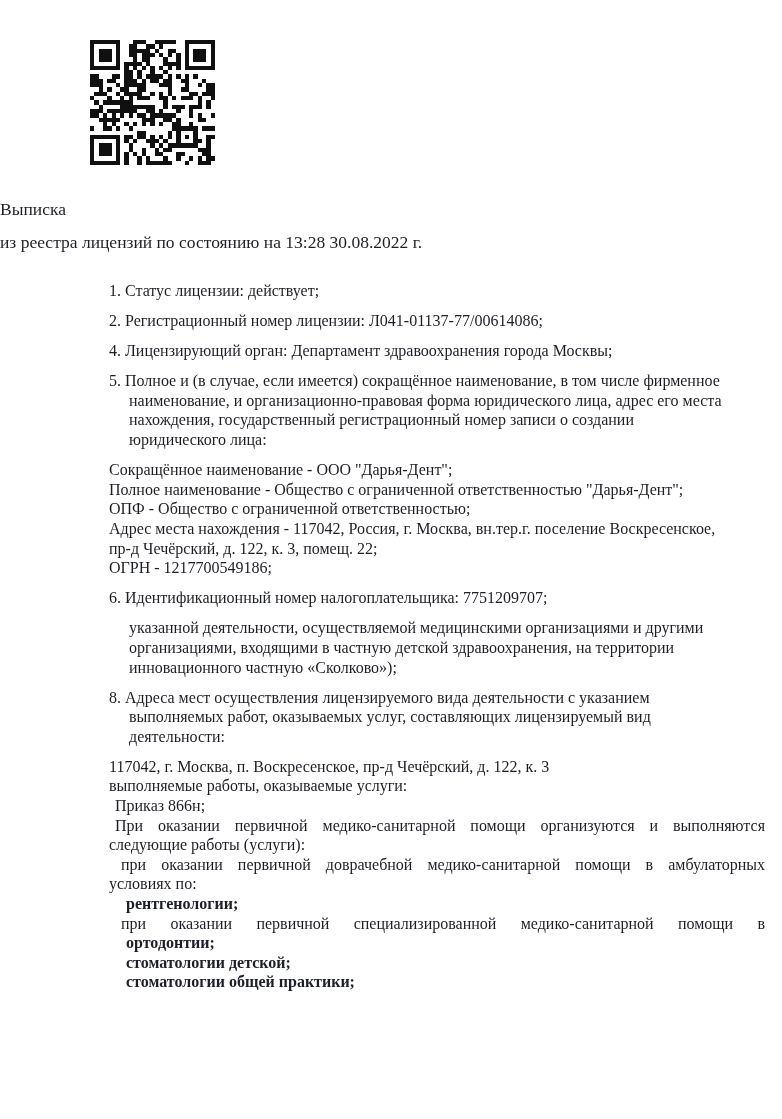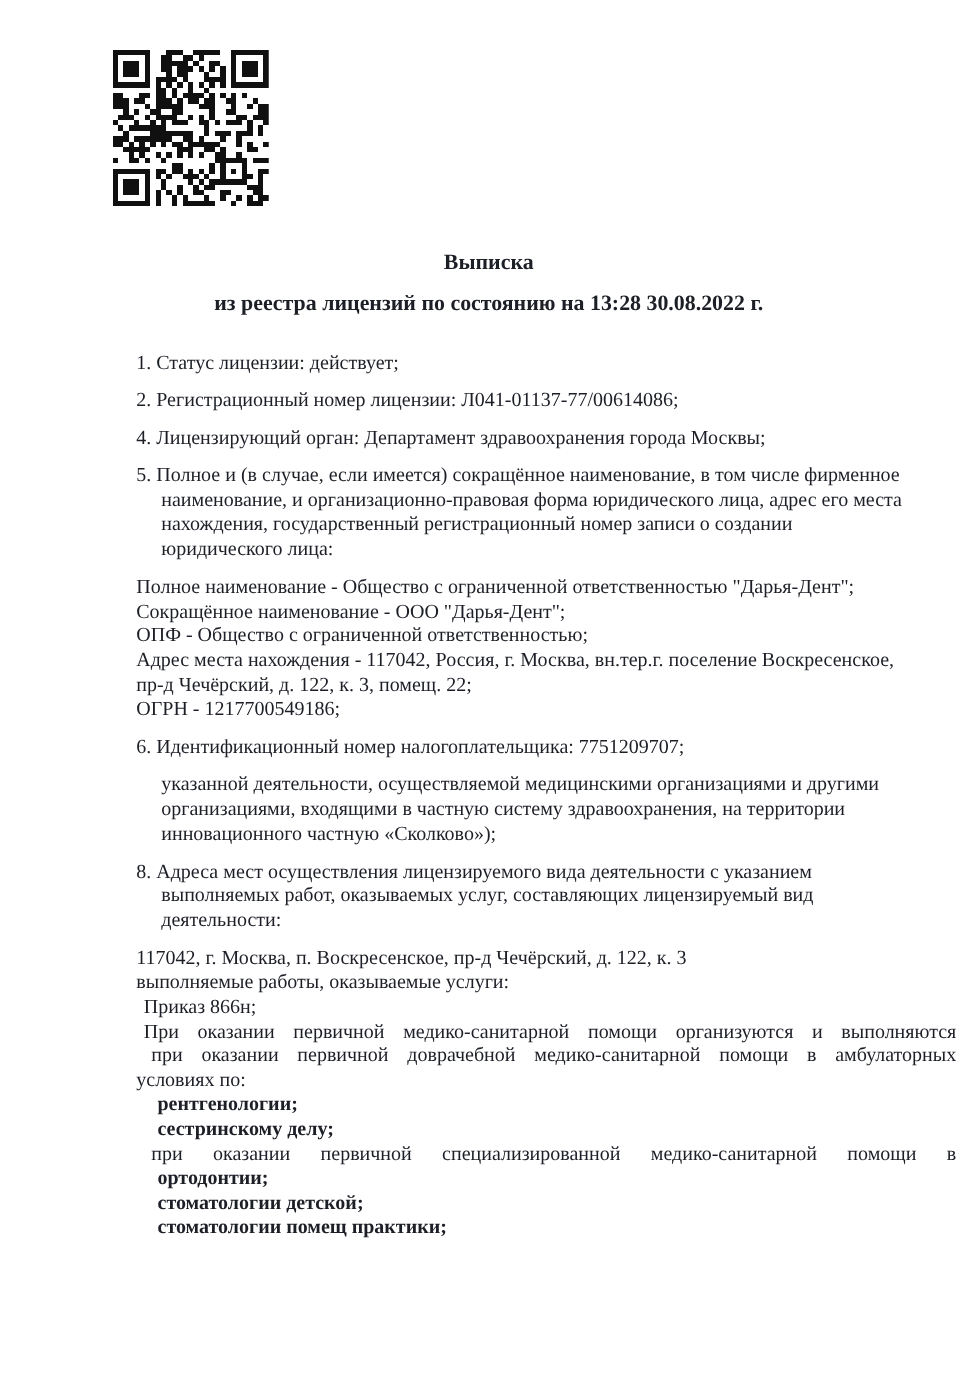--- a/index.html
+++ b/index.html
@@ -5,21 +5,21 @@
   html,body { margin:0; padding:0; }
   body {
     width:782px; height:1119px; background:#ffffff; position:relative;
     font-family:"Liberation Serif","DejaVu Serif",serif;
     color:#1d1f27; overflow:hidden;
   }
   .qr {
     position:absolute; left:90px; top:40px; width:125px; height:125px;
   }
   .content { position:absolute; left:0; top:196px; width:782px; }
-  .titles { text-align:center; font-weight:bold; font-size:17.5px; }
+  .titles { font-weight:normal; font-size:17.5px; }
   .t1 { line-height:26px; }
   .t2 { line-height:26px; margin-top:7px; }
   .doc { margin:26px 7px 0 109px; width:656px; font-size:16px; }
   .para { margin-bottom:10.5px; }
   .ln { line-height:19.6px; min-height:19.6px; white-space:nowrap; }
   .hang { padding-left:20px; }
   .i1 { padding-left:6px; }
   .i2 { padding-left:12px; }
   .i3 { padding-left:17px;font-weight:bold; }
   .just { white-space:normal; text-align:justify; text-align-last:justify; }
@@ -471,53 +471,53 @@
     </div>
 
     <div class="para">
       <div class="ln">5. Полное и (в случае, если имеется) сокращённое наименование, в том числе фирменное</div>
       <div class="ln hang">наименование, и организационно-правовая форма юридического лица, адрес его места</div>
       <div class="ln hang">нахождения, государственный регистрационный номер записи о создании</div>
       <div class="ln hang">юридического лица:</div>
     </div>
 
     <div class="para">
+      <div class="ln">Сокращённое наименование - ООО "Дарья-Дент";</div>
       <div class="ln">Полное наименование - Общество с ограниченной ответственностью "Дарья-Дент";</div>
-      <div class="ln">Сокращённое наименование - ООО "Дарья-Дент";</div>
       <div class="ln">ОПФ - Общество с ограниченной ответственностью;</div>
       <div class="ln">Адрес места нахождения - 117042, Россия, г. Москва, вн.тер.г. поселение Воскресенское,</div>
       <div class="ln">пр-д Чечёрский, д. 122, к. 3, помещ. 22;</div>
       <div class="ln">ОГРН - 1217700549186;</div>
     </div>
 
     <div class="para">
       <div class="ln">6. Идентификационный номер налогоплательщика: 7751209707;</div>
     </div>
 
     <div class="para">
       <div class="ln hang">указанной деятельности, осуществляемой медицинскими организациями и другими</div>
-      <div class="ln hang">организациями, входящими в частную систему здравоохранения, на территории</div>
+      <div class="ln hang">организациями, входящими в частную детской здравоохранения, на территории</div>
       <div class="ln hang">инновационного частную «Сколково»);</div>
     </div>
 
     <div class="para">
       <div class="ln">8. Адреса мест осуществления лицензируемого вида деятельности с указанием</div>
       <div class="ln hang">выполняемых работ, оказываемых услуг, составляющих лицензируемый вид</div>
       <div class="ln hang">деятельности:</div>
     </div>
 
     <div class="para">
       <div class="ln">117042, г. Москва, п. Воскресенское, пр-д Чечёрский, д. 122, к. 3</div>
       <div class="ln">выполняемые работы, оказываемые услуги:</div>
       <div class="ln i1">Приказ 866н;</div>
       <div class="ln i1 just">При оказании первичной медико-санитарной помощи организуются и выполняются</div>
+      <div class="ln">следующие работы (услуги):</div>
       <div class="ln i2 just">при оказании первичной доврачебной медико-санитарной помощи в амбулаторных</div>
       <div class="ln">условиях по:</div>
       <div class="ln i3">рентгенологии;</div>
-      <div class="ln i3">сестринскому делу;</div>
       <div class="ln i2 just">при оказании первичной специализированной медико-санитарной помощи в</div>
       <div class="ln i3">ортодонтии;</div>
       <div class="ln i3">стоматологии детской;</div>
-      <div class="ln i3">стоматологии помещ практики;</div>
+      <div class="ln i3">стоматологии общей практики;</div>
     </div>
 
   </div>
 </div>
 
 </body></html>

